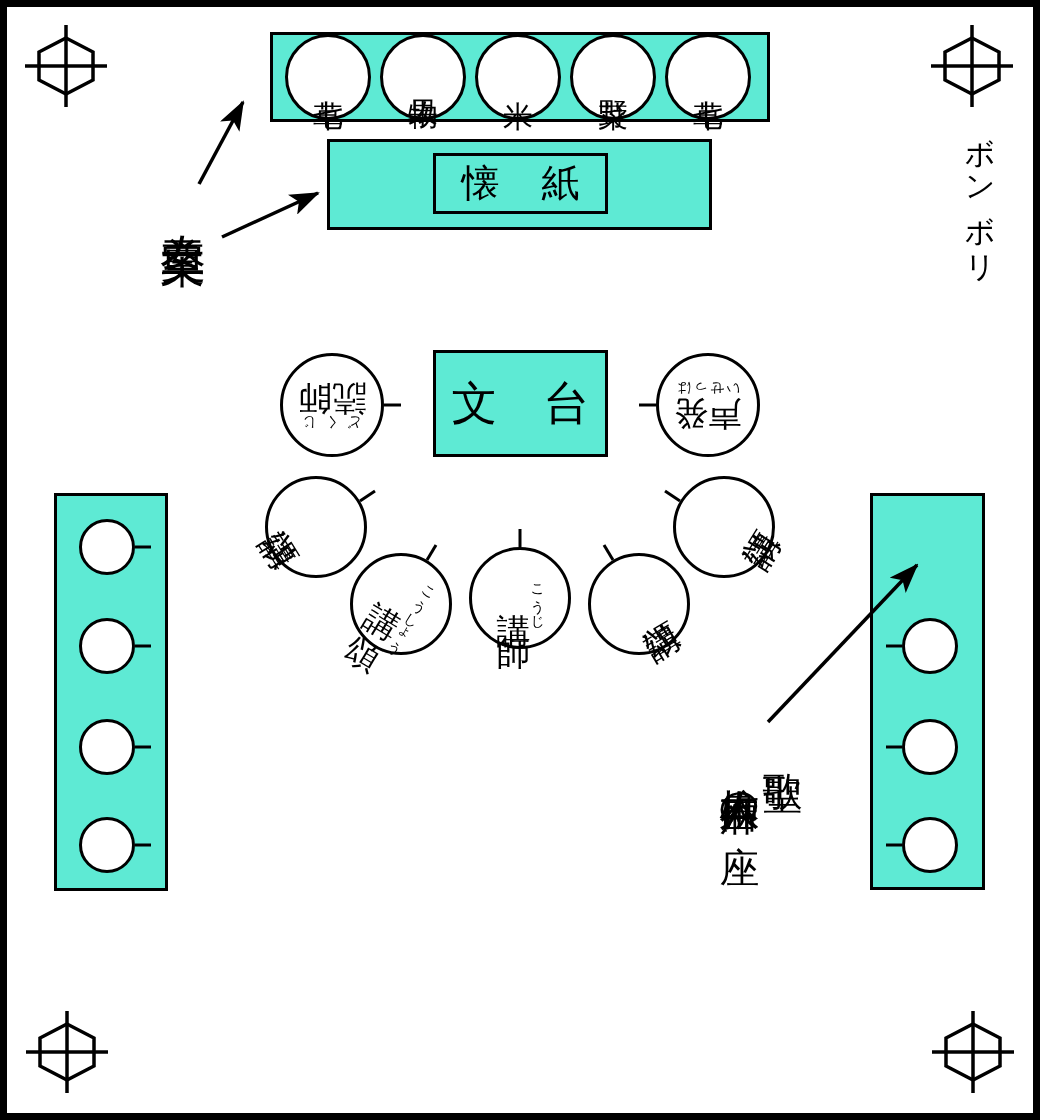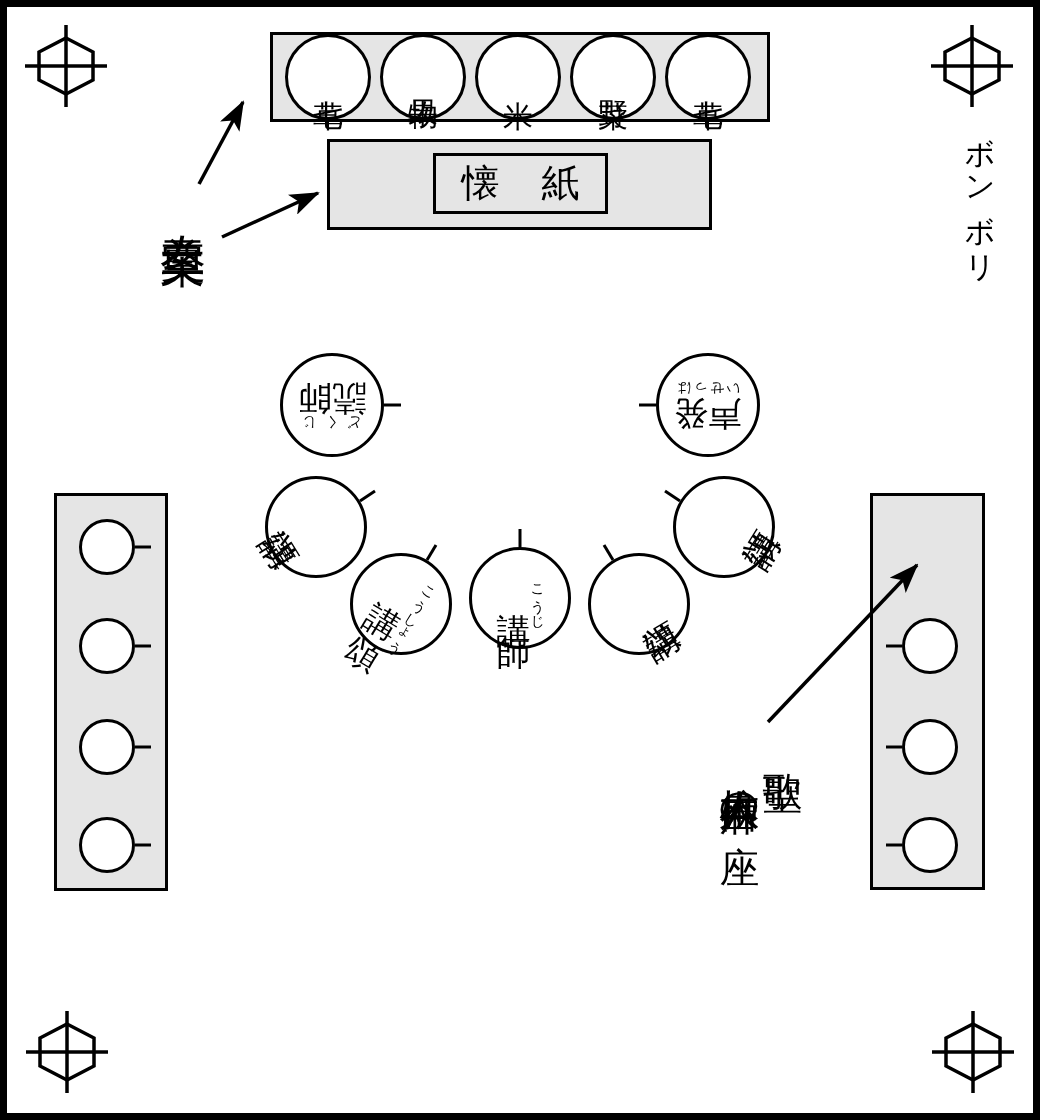--- a/index.html
+++ b/index.html
@@ -7,21 +7,21 @@
     position:relative;
     width:1040px;height:1120px;
     background:#fff;
     font-family:"Liberation Serif","DejaVu Serif",serif;
     color:#000;
     overflow:hidden;
   }
   .frame{position:absolute;inset:0;border:7px solid #000;pointer-events:none;z-index:60;}
   .overlay{position:absolute;left:0;top:0;z-index:40;pointer-events:none;}
 
-  .rect{position:absolute;border:3px solid #000;background:#e5e5e5;box-sizing:border-box;}
+  .rect{position:absolute;border:3px solid #000;background:#5eead4;box-sizing:border-box;}
   .circle{position:absolute;border:3px solid #000;border-radius:50%;background:#fff;
           box-sizing:border-box;display:flex;align-items:center;justify-content:center;z-index:20;}
 
   .vtext{position:absolute;writing-mode:vertical-rl;text-orientation:upright;
          white-space:nowrap;z-index:30;}
 
   
   .tray-circle{width:86px;height:86px;}
   .tray-label{writing-mode:vertical-rl;text-orientation:upright;font-size:30px;line-height:1;letter-spacing:1px;}
 
@@ -83,20 +83,23 @@
 
   <div class="rect" style="left:327px;top:139px;width:385px;height:91px;"></div>
   <div class="rect centered" style="left:433px;top:153px;width:175px;height:61px;">
     <span class="kaishi-text">懐紙</span>
   </div>
 
   <div class="vtext lbl-bonbori">ボンボリ</div>
 
   <div class="vtext lbl-hoten">奉奠案</div>
 
+  <div class="rect centered" style="left:433px;top:350px;width:175px;height:107px;">
+    <span class="bundai-text">文台</span>
+  </div>
 
   <div class="circle seat" style="left:280px;top:353px;">
     <div class="flip180">
       <ruby><span>読師</span><rt>どくじ</rt></ruby>
     </div>
   </div>
 
   <div class="circle seat" style="left:656px;top:353px;">
     <div class="hassei-stack">
       <div class="ruby-row"><span class="flip">は</span><span class="flip">っ</span><span class="flip">せ</span><span class="flip">い</span></div>

